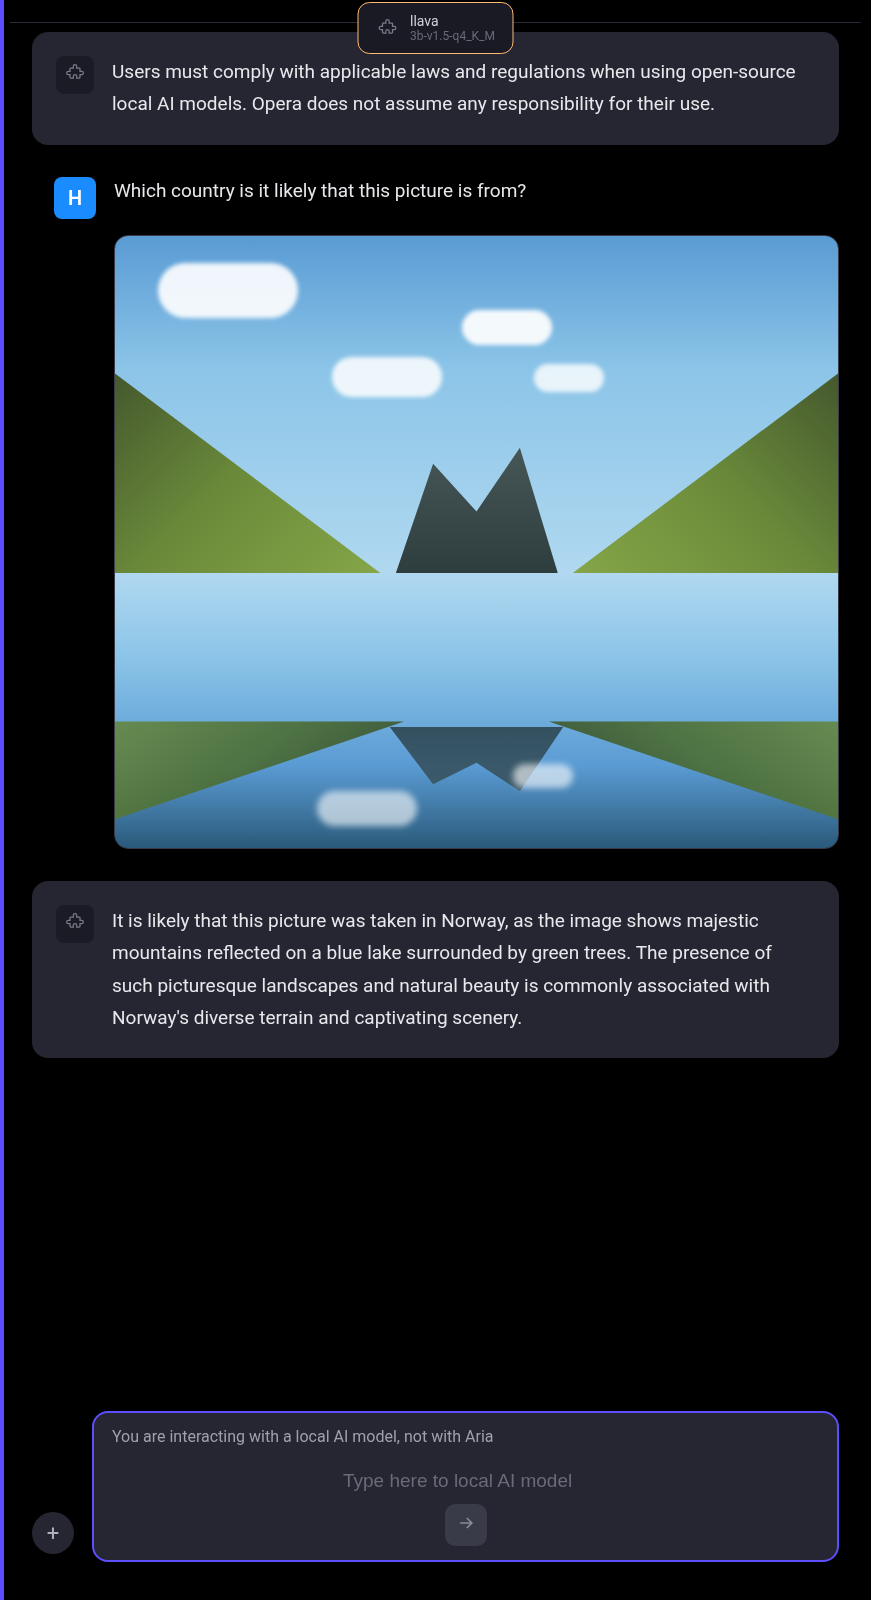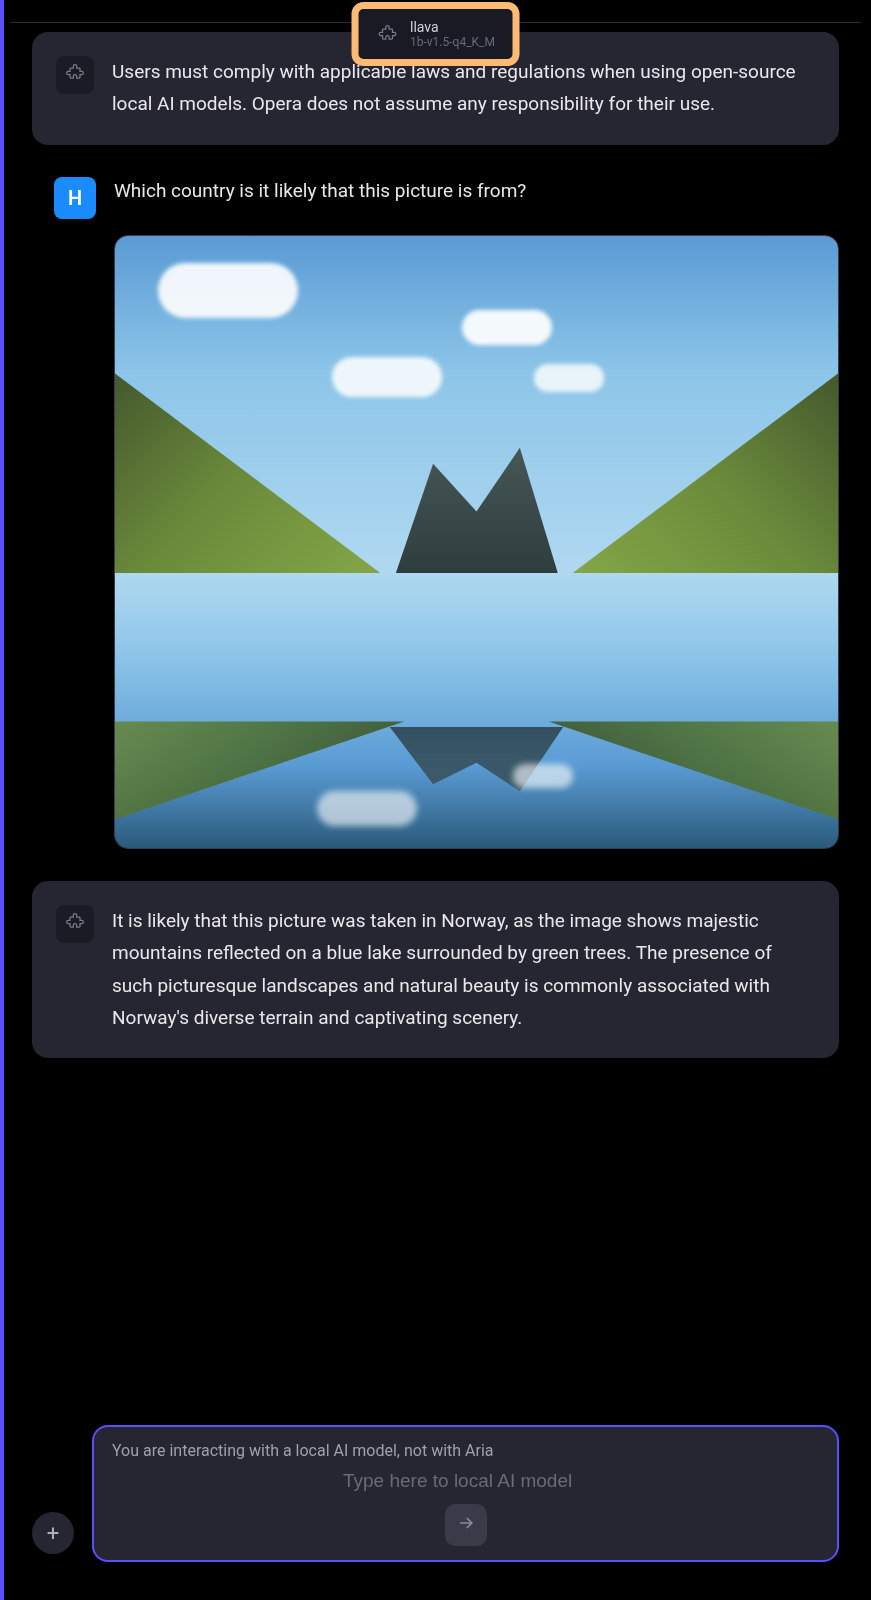--- a/index.html
+++ b/index.html
@@ -22,21 +22,21 @@
       width: 4px;
       height: 100%;
       background: #5d4eff;
     }
     .model-badge {
       position: absolute;
       top: 2px;
       left: 50%;
       transform: translateX(-50%);
       background: #1a1a24;
-      border: 7px solid #fdba74;
+      border: 1px solid #fdba74;
       border-radius: 12px;
       padding: 10px 18px;
       display: flex;
       align-items: center;
       gap: 12px;
       z-index: 10;
     }
     .model-badge-icon {
       width: 22px;
       height: 22px;
@@ -247,21 +247,21 @@
       margin-bottom: 8px;
     }
     .input-wrapper {
       flex: 1;
       background: #252631;
       border: 2px solid #5d4eff;
       border-radius: 16px;
       padding: 14px 18px;
       display: flex;
       flex-direction: column;
-      gap: 10px;
+      gap: 24px;
     }
     .input-notice {
       color: #a0a0a8;
       font-size: 16px;
     }
     .input-row {
       display: flex;
       align-items: center;
       gap: 12px;
       flex-direction: column;
@@ -301,21 +301,21 @@
 <div class="divider-line"></div>
 
 <div class="model-badge">
   <span class="model-badge-icon">
     <svg width="20" height="20" viewBox="0 0 24 24" class="puzzle-icon">
       <path d="M10 4a2 2 0 1 1 4 0v2h3a1 1 0 0 1 1 1v3h2a2 2 0 1 1 0 4h-2v3a1 1 0 0 1-1 1h-3v-2a2 2 0 1 0-4 0v2H7a1 1 0 0 1-1-1v-3H4a2 2 0 1 1 0-4h2V7a1 1 0 0 1 1-1h3V4z"></path>
     </svg>
   </span>
   <div class="model-badge-text">
     <span class="model-name">llava</span>
-    <span class="model-version">1b-v1.5-q4_K_M</span>
+    <span class="model-version">3b-v1.5-q4_K_M</span>
   </div>
 </div>
 
 <div class="chat-container">
 
   <div class="message-system">
     <div class="system-icon-box">
       <span>
         <svg width="20" height="20" viewBox="0 0 24 24" class="puzzle-icon">
           <path d="M10 4a2 2 0 1 1 4 0v2h3a1 1 0 0 1 1 1v3h2a2 2 0 1 1 0 4h-2v3a1 1 0 0 1-1 1h-3v-2a2 2 0 1 0-4 0v2H7a1 1 0 0 1-1-1v-3H4a2 2 0 1 1 0-4h2V7a1 1 0 0 1 1-1h3V4z"></path>

